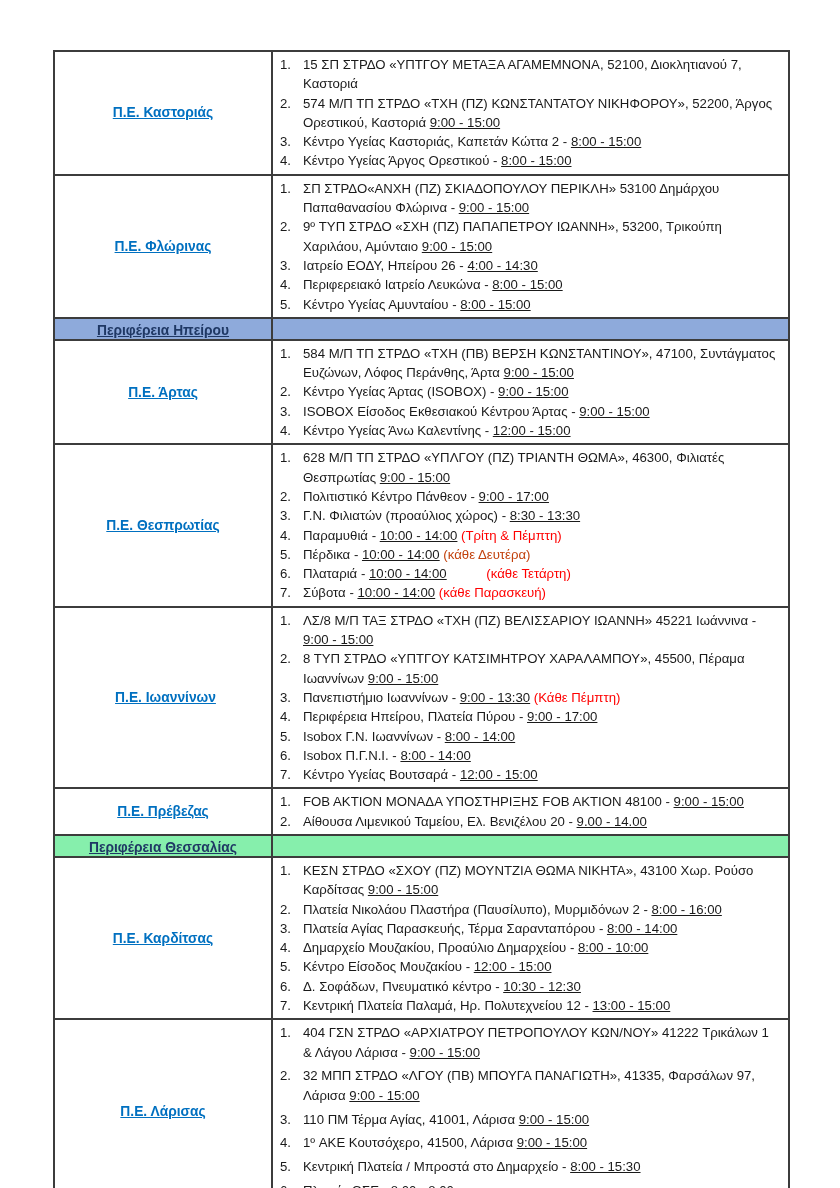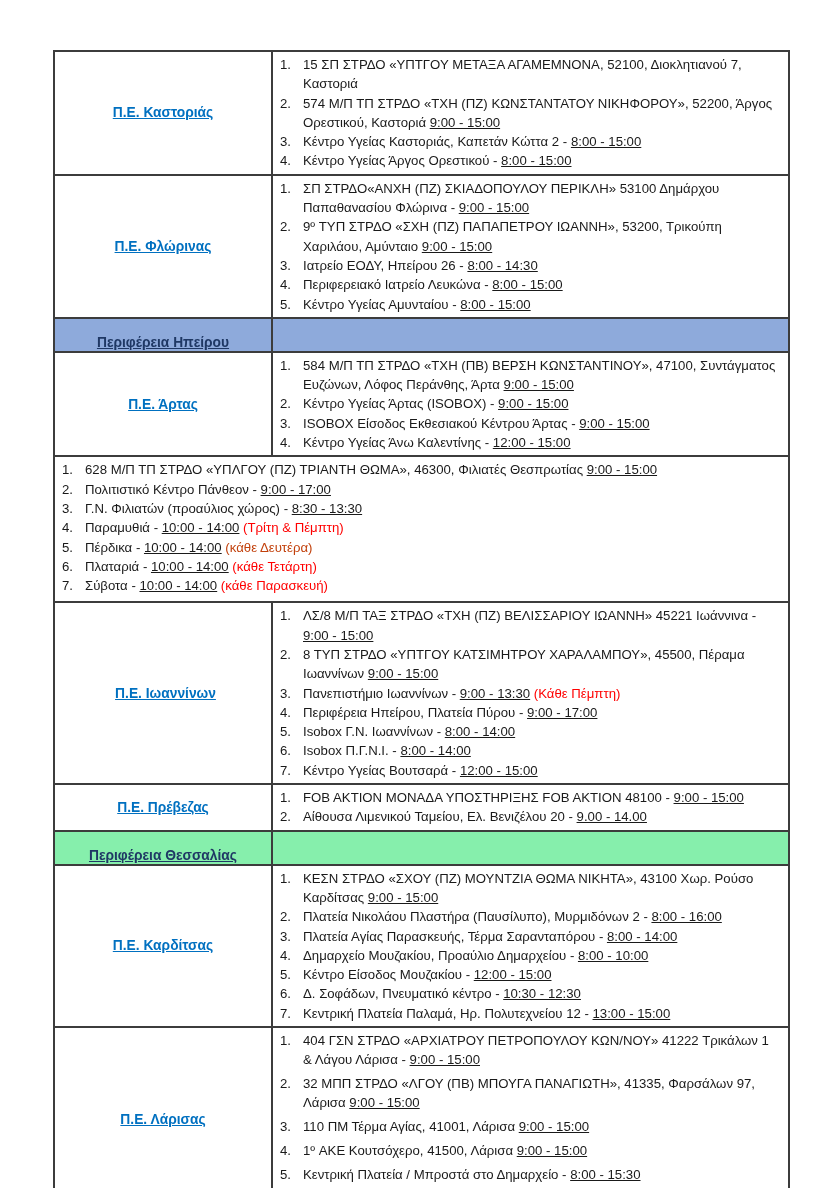--- a/index.html
+++ b/index.html
@@ -31,21 +31,21 @@
     font-size: 13.2px;
     line-height: 19.3px;
   }
   .region-label {
     font-weight: bold;
     text-decoration: underline;
     font-size: 13.8px;
   }
   .row.header-row { min-height: 22px; }
   .row.header-row .cell-left,
-  .row.header-row .cell-right { padding-top: 16px; padding-bottom: 1px; }
+  .row.header-row .cell-right { padding-top: 4px; padding-bottom: 1px; }
   .header-label {
     font-weight: bold;
     text-decoration: underline;
     font-size: 13.8px;
   }
   .item { display: flex; }
   .item .num {
     flex: 0 0 30px;
     padding-left: 7px;
   }
@@ -92,21 +92,21 @@
           <div class="item">
             <span class="num">1.</span>
             <span class="body"><span>ΣΠ ΣΤΡΔΟ«ΑΝΧΗ (ΠΖ) ΣΚΙΑΔΟΠΟΥΛΟΥ ΠΕΡΙΚΛΗ» 53100 Δημάρχου Παπαθανασίου Φλώρινα - </span><span class="time">9:00 - 15:00</span></span>
           </div>
           <div class="item">
             <span class="num">2.</span>
             <span class="body"><span>9º ΤΥΠ ΣΤΡΔΟ «ΣΧΗ (ΠΖ) ΠΑΠΑΠΕΤΡΟΥ ΙΩΑΝΝΗ», 53200, Τρικούπη Χαριλάου, Αμύνταιο </span><span class="time">9:00 - 15:00</span></span>
           </div>
           <div class="item">
             <span class="num">3.</span>
-            <span class="body"><span>Ιατρείο ΕΟΔΥ, Ηπείρου 26 - </span><span class="time">8:00 - 14:30</span></span>
+            <span class="body"><span>Ιατρείο ΕΟΔΥ, Ηπείρου 26 - </span><span class="time">4:00 - 14:30</span></span>
           </div>
           <div class="item">
             <span class="num">4.</span>
             <span class="body"><span>Περιφερειακό Ιατρείο Λευκώνα - </span><span class="time">8:00 - 15:00</span></span>
           </div>
           <div class="item">
             <span class="num">5.</span>
             <span class="body"><span>Κέντρο Υγείας Αμυνταίου - </span><span class="time">8:00 - 15:00</span></span>
           </div>
         </div>
@@ -137,20 +137,23 @@
             <span class="body"><span>ISOBOX Είσοδος Εκθεσιακού Κέντρου Άρτας - </span><span class="time">9:00 - 15:00</span></span>
           </div>
           <div class="item">
             <span class="num">4.</span>
             <span class="body"><span>Κέντρο Υγείας Άνω Καλεντίνης - </span><span class="time">12:00 - 15:00</span></span>
           </div>
         </div>
       </div>
     </div>
     <div class="row" style="border-bottom-color: rgb(60, 60, 60); min-height: 146px;">
+      <div class="cell-left" style="border-right-color: rgb(60, 60, 60);">
+        <span class="region-label" style="color: rgb(0, 112, 192);">Π.Ε. Θεσπρωτίας</span>
+      </div>
       <div class="cell-right">
         <div>
           <div class="item">
             <span class="num">1.</span>
             <span class="body"><span>628 Μ/Π ΤΠ ΣΤΡΔΟ «ΥΠΛΓΟΥ (ΠΖ) ΤΡΙΑΝΤΗ ΘΩΜΑ», 46300, Φιλιατές Θεσπρωτίας </span><span class="time">9:00 - 15:00</span></span>
           </div>
           <div class="item">
             <span class="num">2.</span>
             <span class="body"><span>Πολιτιστικό Κέντρο Πάνθεον - </span><span class="time">9:00 - 17:00</span></span>
           </div>
@@ -161,21 +164,21 @@
           <div class="item">
             <span class="num">4.</span>
             <span class="body"><span>Παραμυθιά - </span><span class="time">10:00 - 14:00</span><span style="color: rgb(255, 0, 0);"> (Τρίτη &amp; Πέμπτη)</span></span>
           </div>
           <div class="item">
             <span class="num">5.</span>
             <span class="body"><span>Πέρδικα - </span><span class="time">10:00 - 14:00</span><span style="color: #c2410c;"> (κάθε Δευτέρα)</span></span>
           </div>
           <div class="item">
             <span class="num">6.</span>
-            <span class="body"><span>Πλαταριά - </span><span class="time">10:00 - 14:00</span><span style="color: rgb(255, 0, 0);"> (κάθε Τετάρτη)</span></span>
+            <span class="body"><span>Πλαταριά - </span><span class="time">10:00 - 14:00</span><span style="color: rgb(255, 0, 0); margin-left: 36px;"> (κάθε Τετάρτη)</span></span>
           </div>
           <div class="item">
             <span class="num">7.</span>
             <span class="body"><span>Σύβοτα - </span><span class="time">10:00 - 14:00</span><span style="color: rgb(255, 0, 0);"> (κάθε Παρασκευή)</span></span>
           </div>
         </div>
       </div>
     </div>
     <div class="row" style="border-bottom-color: rgb(60, 60, 60); min-height: 170px;">
       <div class="cell-left" style="border-right-color: rgb(60, 60, 60); padding-left: 9px;">

